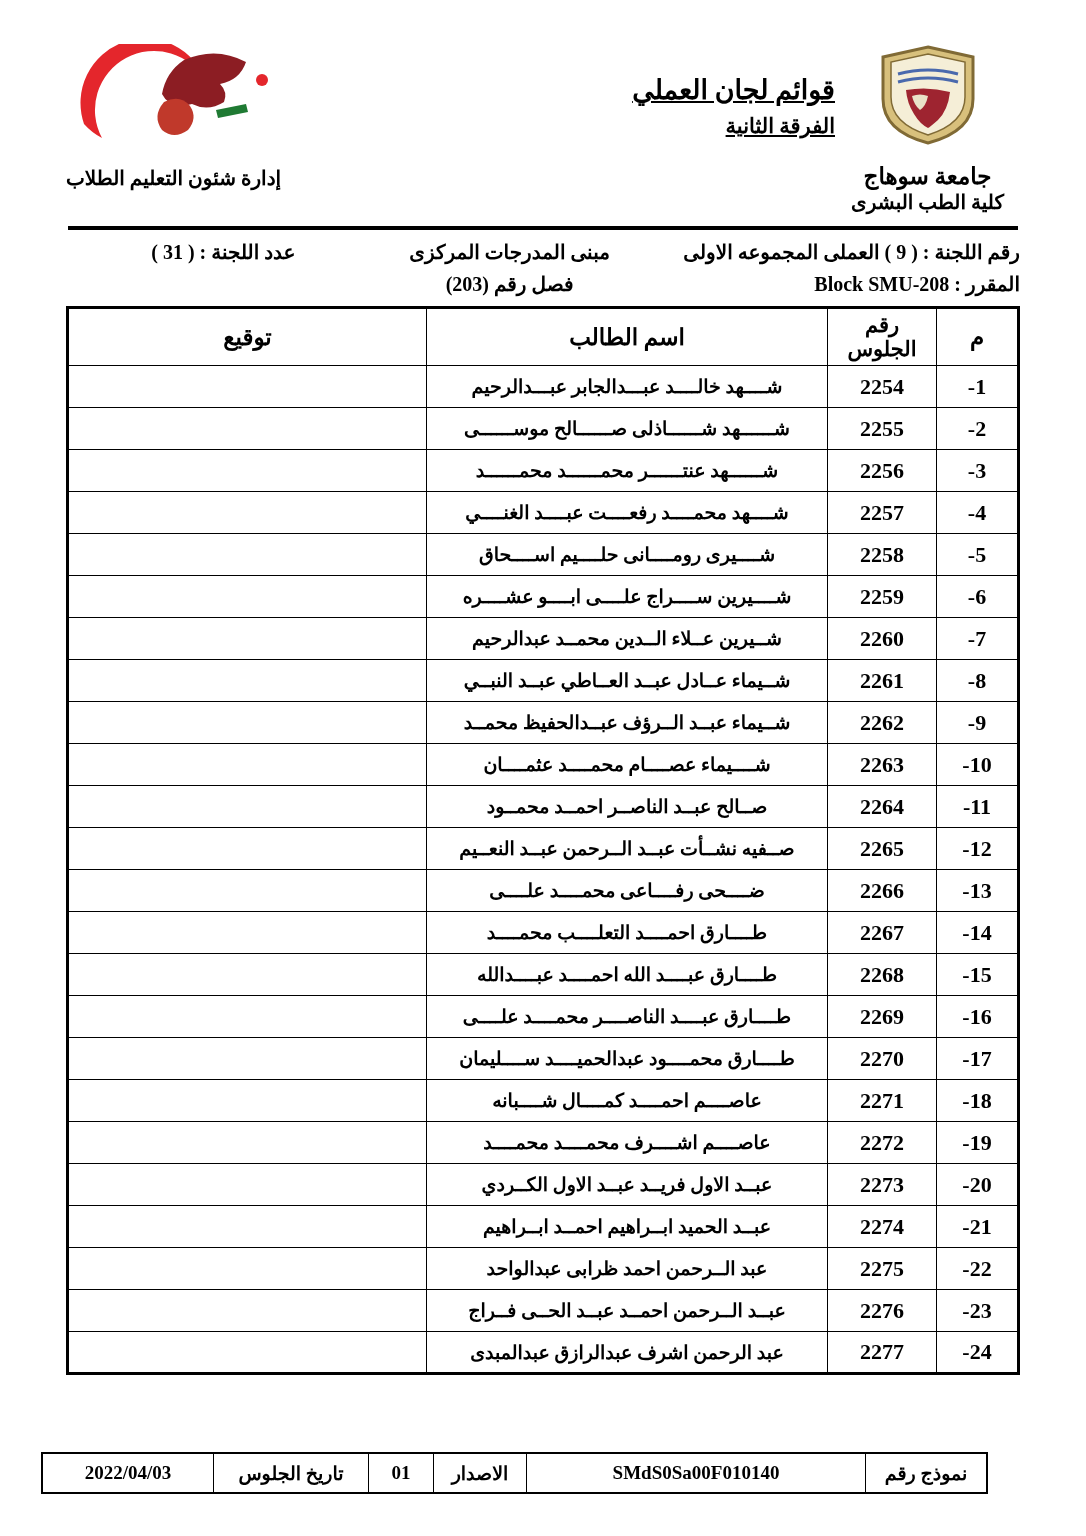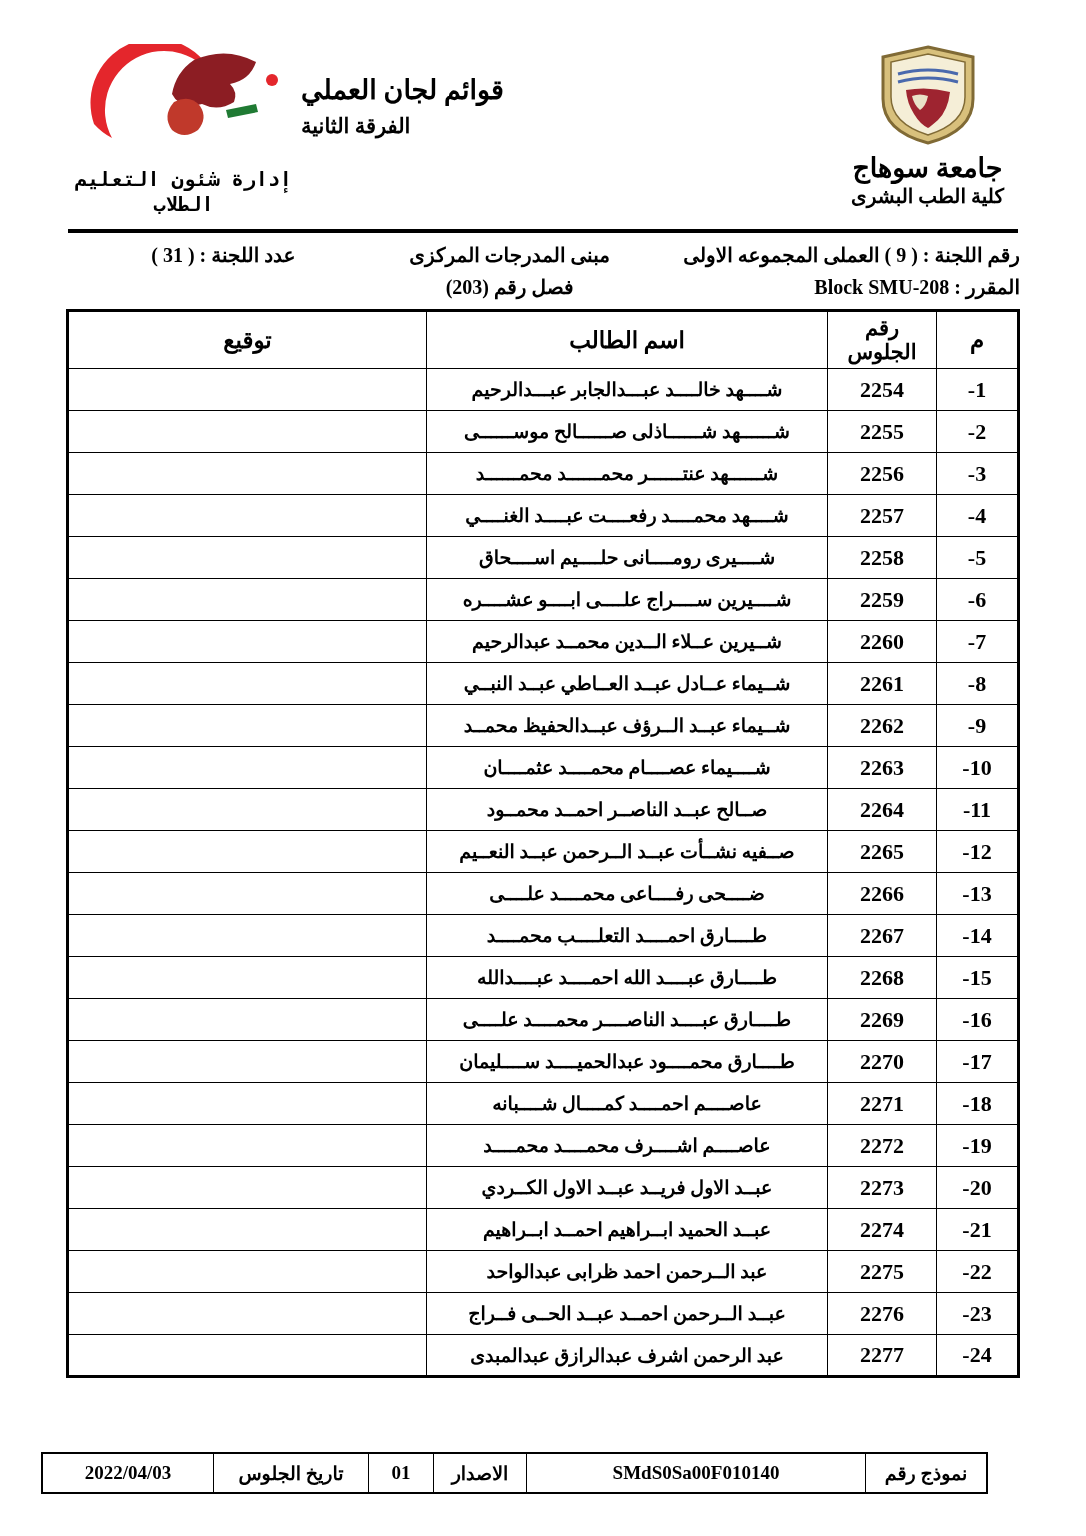--- a/index.html
+++ b/index.html
@@ -7,27 +7,27 @@
     width:1086px;height:1536px;margin:0 auto;background:#ffffff;
     position:relative;color:#000;direction:rtl;
     font-family:"Liberation Serif","DejaVu Serif",serif;font-weight:700;
     overflow:hidden;
   }
   .content{padding:44px 66px 0 66px;}
 
   
   .header{display:flex;align-items:flex-start;}
   .hdr-univ{width:185px;text-align:center;}
-  .hdr-univ .org1{font-size:27px;margin-top:2px;}
+  .hdr-univ .org1{font-size:23px;margin-top:13px;}
   .hdr-univ .org2{font-size:20px;}
-  .hdr-center{flex:1;text-align:left;padding-top:30px;}
+  .hdr-center{flex:1;text-align:right;padding-top:30px;text-decoration:underline;}
   .t1{font-size:27px;}
   .t2{font-size:21px;margin-top:8px;}
   .t3{font-size:25px;margin-top:8px;}
-  .hdr-aff{width:235px;text-align:center;font-family:Liberation Mono, monospace;}
+  .hdr-aff{width:235px;text-align:left;}
   .aff{font-size:20px;margin-top:6px;}
   .rule{border-top:4px solid #000;margin:12px 2px 10px 2px;}
 
   
   .info{font-size:20px;}
   .info-row{display:grid;grid-template-columns:40% 27% 33%;margin-bottom:8px;}
   .i-right{text-align:right;font-family:Liberation Serif, serif;}
   .i-mid{text-align:center;}
   .i-left{text-align:center;}
 

